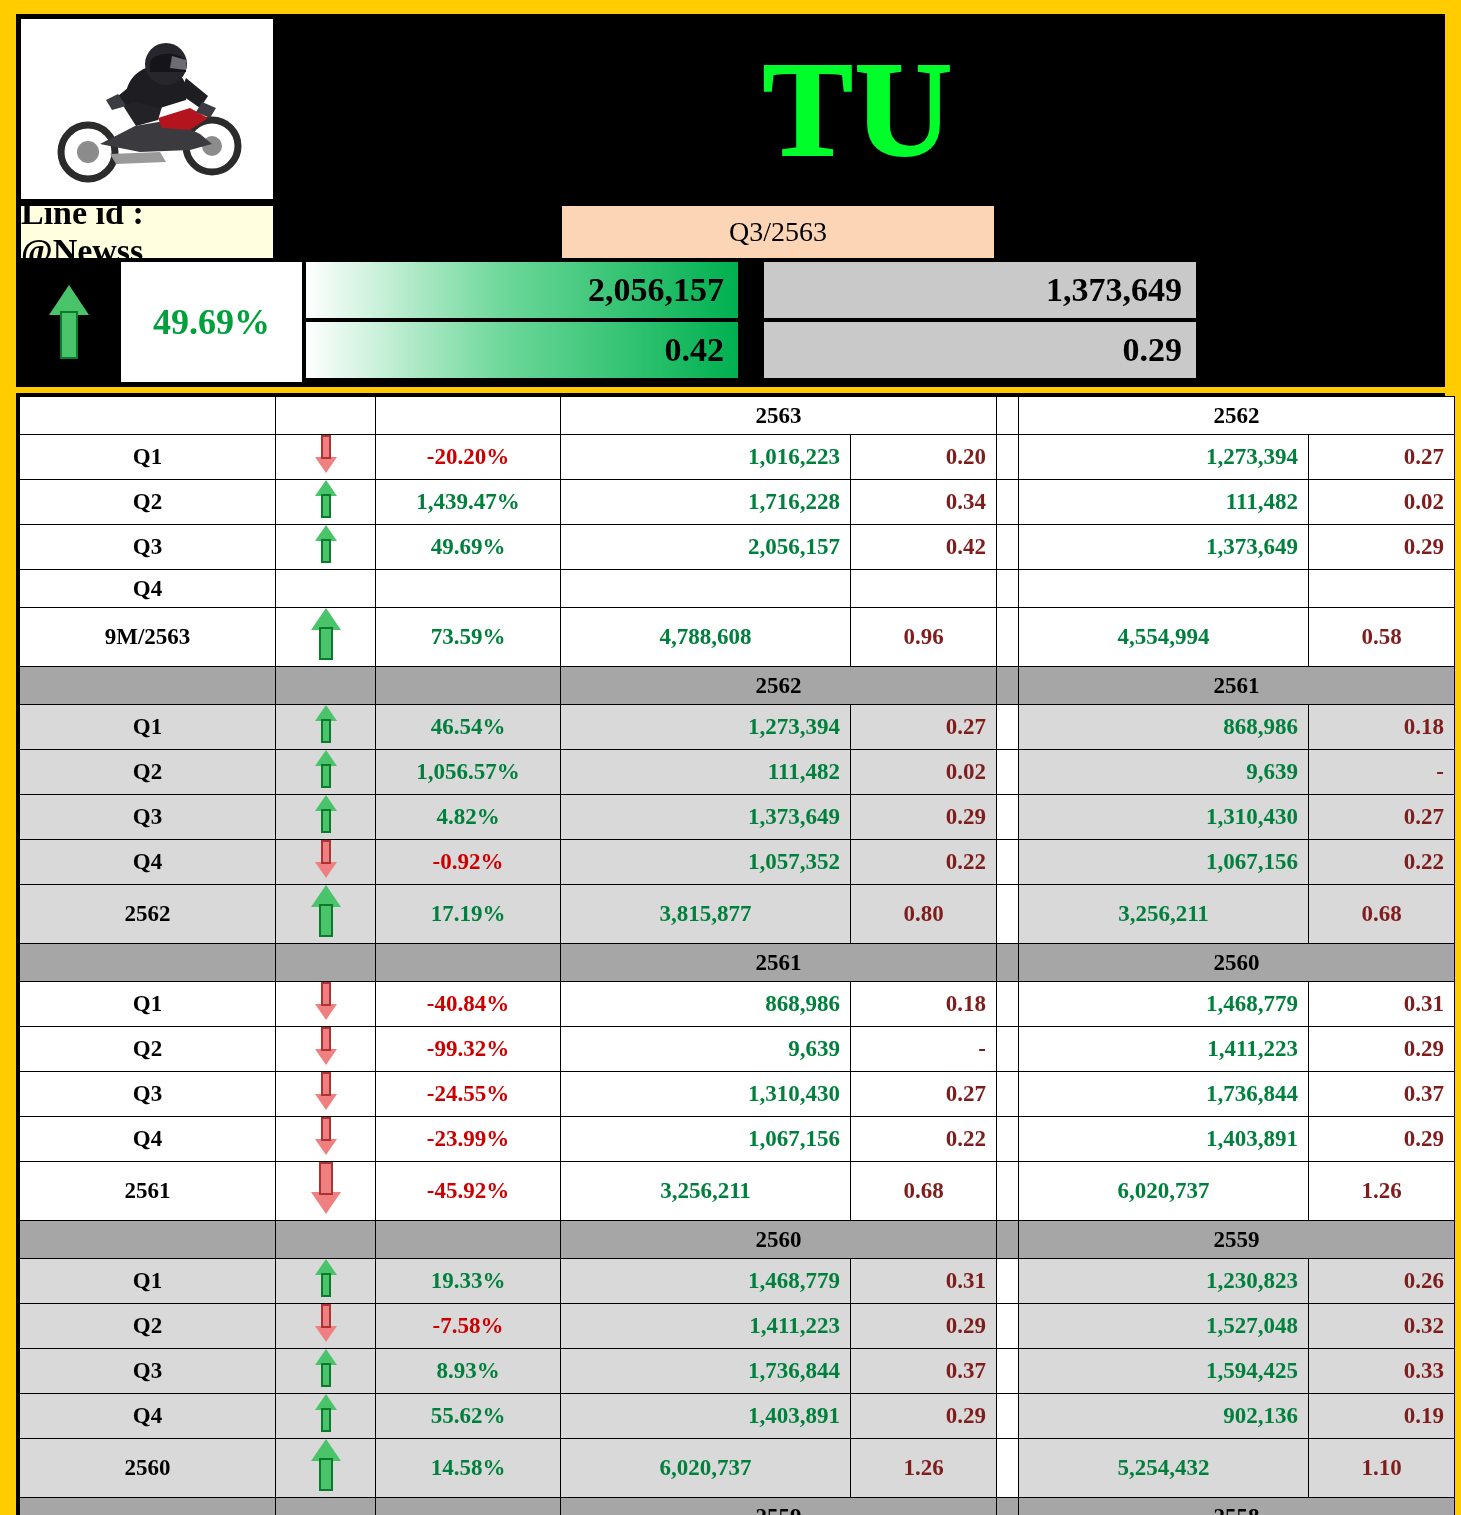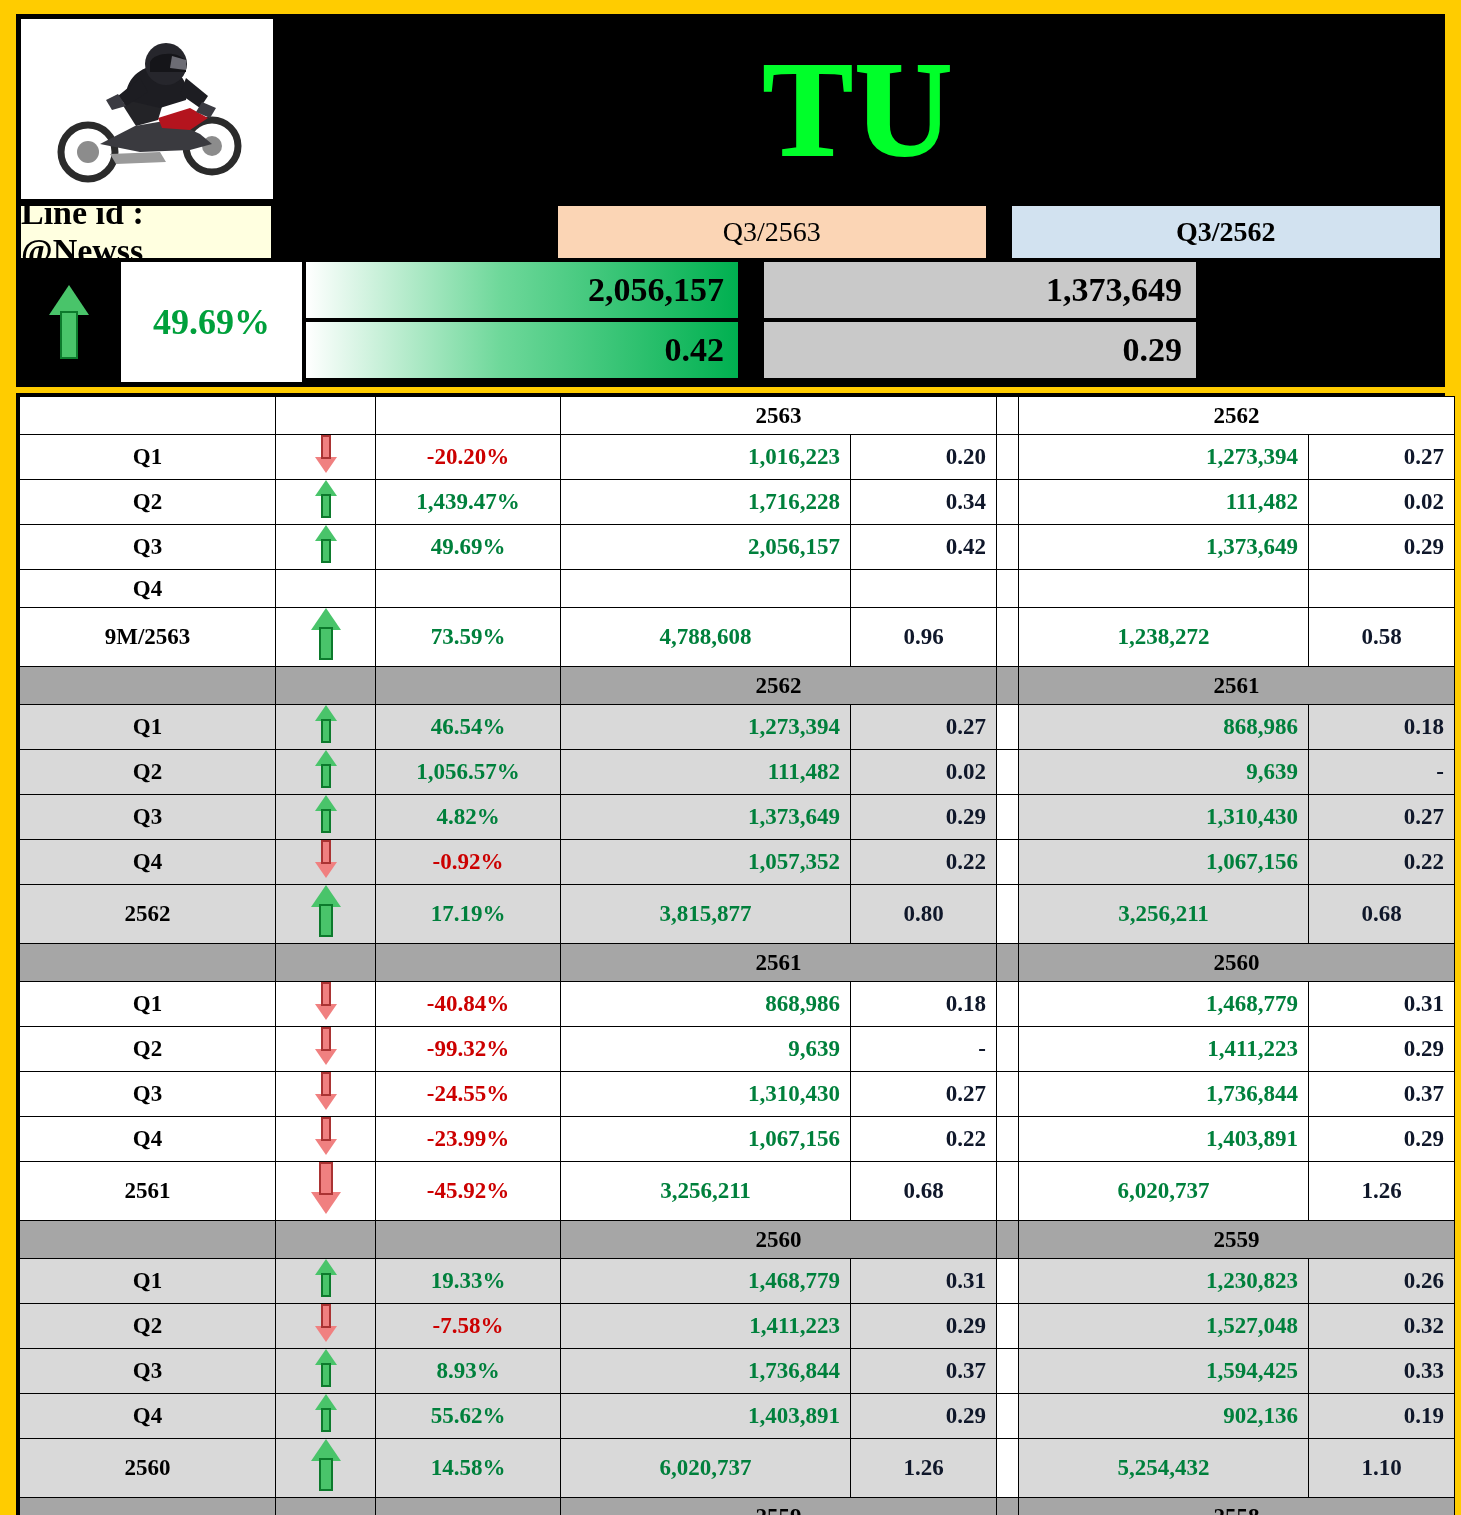--- a/index.html
+++ b/index.html
@@ -172,21 +172,21 @@
   col.c-v1{width:290px;}
   col.c-e1{width:146px;}
   col.c-gap{width:22px;}
   col.c-v2{width:290px;}
   col.c-e2{width:146px;}
 
   td.lbl{text-align:center;}
   td.arr{text-align:center;padding:0;}
   td.pct{text-align:center;}
   td.num{text-align:right;color:#00803c;margin-top:28px;}
-  td.eps{text-align:right;color:#0f172a;}
+  td.eps{text-align:right;color:#7f1d1d;}
   .neg{color:#cc0000 !important;}
   .pos{color:#00803c !important;}
   td.gap{background:#fff;border-top:none;border-bottom:none;}
   tr.yearhdr td{background:#a6a6a6;text-align:center;}
   tr.greyband td{background:#d9d9d9;}
   tr.greyband td.gap{background:#fff;}
   td.peach{background:#fbd5b5;}
   td.blue{background:#d2e2f0;}
   td.big{font-size:28px;text-align:center;}
   tr.tall td{height:46px;}
@@ -224,21 +224,20 @@
     </div>
   </div>
 
   <div class="summary">
     <div class="srow">
       <div class="cell lbl-col lineid">Line id : @Newss</div>
       <div class="cell arrow-col" style="background:#000;border:2px solid #000;"></div>
       <div class="cell pct-col" style="background:#000;border:2px solid #000;"></div>
       <div class="cell mid-col qhead">Q3/2563</div>
       <div class="gap-col"></div>
-      <div class="cell right-col qhead2">Q3/2562</div>
     </div>
 
     <div class="srow">
       <div class="cell arrow-col arrowcell">
         <span class="arrow">
             <span class="head"></span>
             <span class="stem"></span>
           </span>
       </div>
       <div class="cell pct-col pctcell">49.69%</div>
@@ -315,21 +314,21 @@
             <td class="num"></td>
             <td class="eps"></td>
           </tr>
           <tr class=" tall">
             <td class="lbl peach big">9M/2563</td>
             <td class="arr"><span class="arrow md"><span class="head"></span><span class="stem"></span></span></td>
             <td class="pct pos big">73.59%</td>
             <td class="num big">4,788,608</td>
             <td class="eps big">0.96</td>
             <td class="gap"></td>
-            <td class="num big">1,238,272</td>
+            <td class="num big">4,554,994</td>
             <td class="eps big">0.58</td>
           </tr>
           <tr class="yearhdr">
             <td></td>
             <td></td>
             <td></td>
             <td class="lbl" colspan="2">2562</td>
             <td class="gap"></td>
             <td class="lbl" colspan="2">2561</td>
           </tr>

